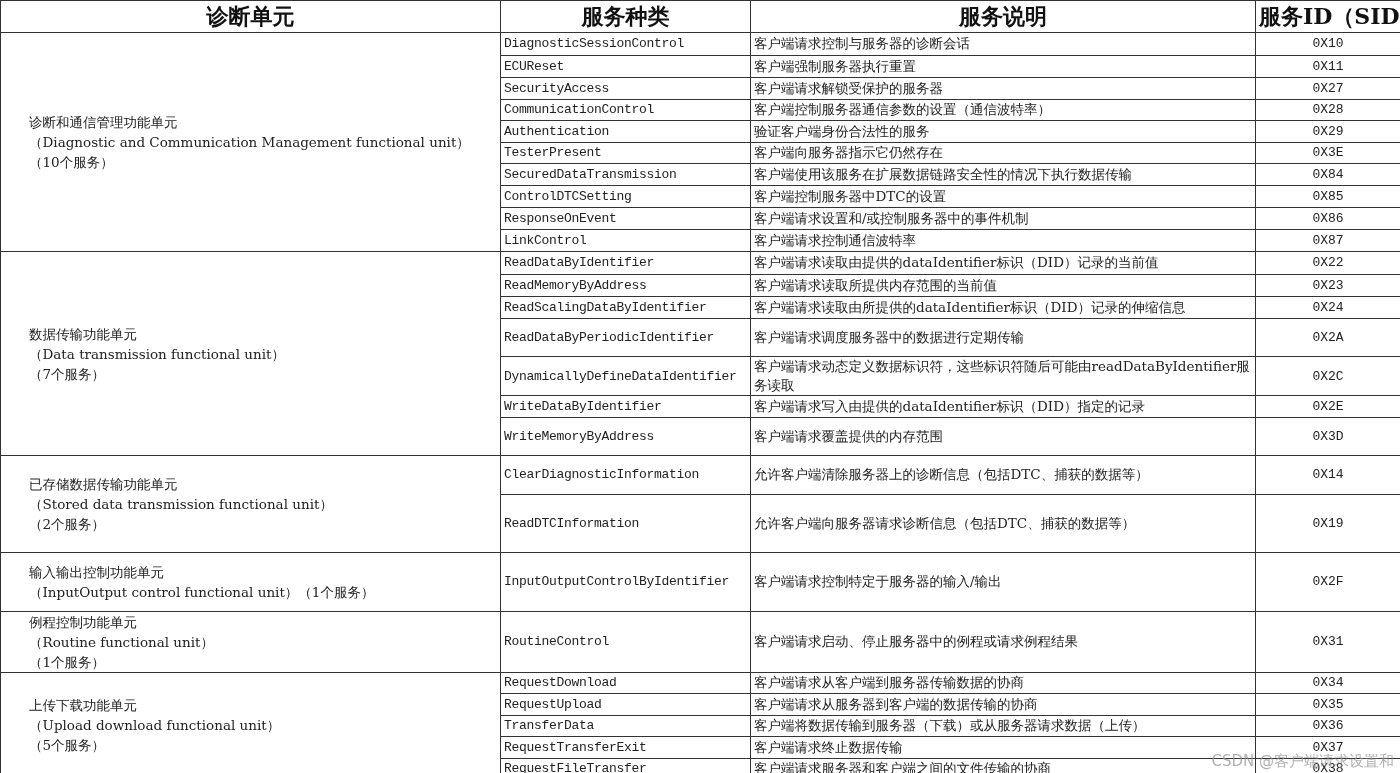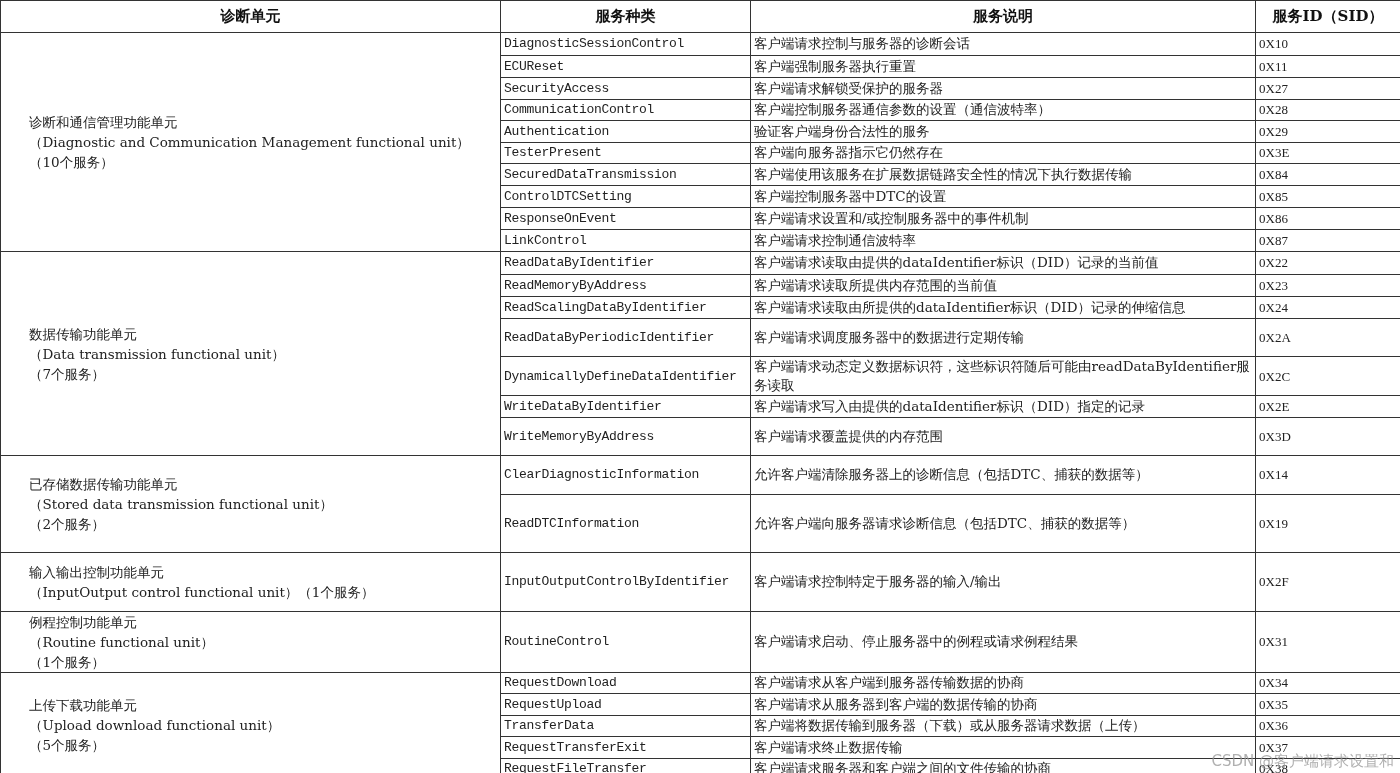--- a/index.html
+++ b/index.html
@@ -1,25 +1,25 @@
 <!DOCTYPE html>
 <html><head>
 <meta charset="utf-8">
 <style>
   html, body { margin: 0; padding: 0; background: #ffffff; }
   body { width: 1400px; height: 773px; overflow: hidden; position: relative;
          font-family: "DejaVu Serif", "Liberation Serif", serif; color: #222; }
   table { border-collapse: collapse; table-layout: fixed; width: 1400px; position: absolute; left: 0; top: 0; }
   td, th { border: 1.5px solid #333; padding: 0 3px; vertical-align: middle; overflow: hidden; white-space: nowrap; }
-  th { font-weight: bold; font-size: 15px; height: 31px; text-align: center; color: #111; }
+  th { font-weight: bold; font-size: 22px; height: 31px; text-align: center; color: #111; }
   td { font-size: 13.5px; line-height: 19px; }
   td.unit { white-space: pre-line; line-height: 20px; font-size: 13.5px; padding-left: 28px; }
   td.svc { font-family: Liberation Mono, monospace; font-size: 13px; letter-spacing: -0.3px; }
   td.desc { white-space: normal; }
-  td.sid { font-family: Liberation Serif, serif; font-size: 13px; }
+  td.sid { font-family: Liberation Mono, monospace; font-size: 13px; text-align: center; }
   .watermark { position: absolute; right: 6px; bottom: 2px; font-family: "DejaVu Sans", sans-serif;
                font-size: 15px; color: rgba(150,150,150,0.75); pointer-events: none; }
 </style>
 </head>
 <body>
 
 <table>
   <colgroup>
     <col style="width:500px">
     <col style="width:250px">

